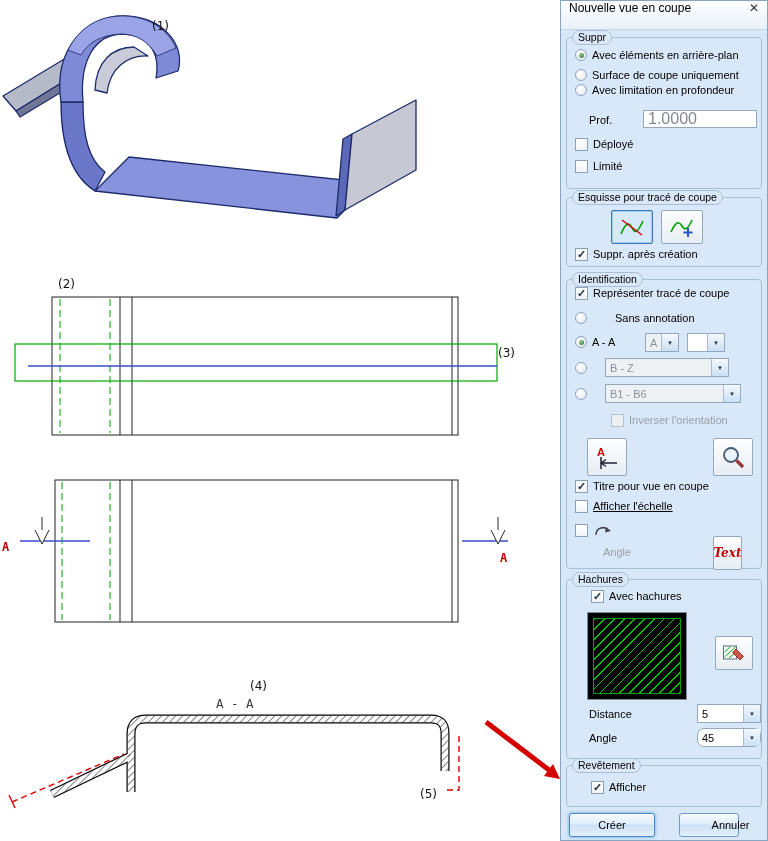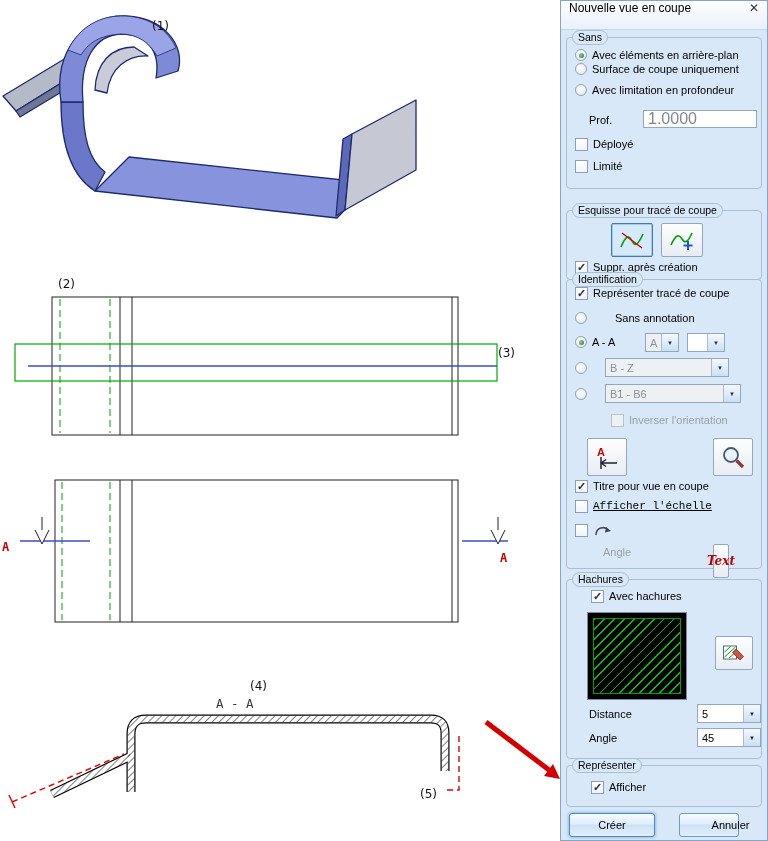--- a/index.html
+++ b/index.html
@@ -17,21 +17,21 @@
           padding:0 5px;font-size:10.5px;line-height:13px;white-space:nowrap;}
   .row{position:absolute;display:flex;align-items:center;gap:5px;height:16px;left:8px;white-space:nowrap;}
   .radio{width:12px;height:12px;border-radius:50%;border:1px solid #90a4b8;flex:none;position:relative;
          background:radial-gradient(circle at 35% 35%,#fff,#dde6ee);box-sizing:border-box;}
   .radio.sel::after{content:"";position:absolute;left:2.5px;top:2.5px;width:5px;height:5px;border-radius:50%;
          background:radial-gradient(circle at 35% 35%,#8fd08f,#2f6e2f);}
   .cb{width:13px;height:13px;border:1px solid #8aa0b6;background:linear-gradient(#fff,#f0f4f8);flex:none;
       display:flex;align-items:center;justify-content:center;font-size:11px;font-weight:bold;color:#234;line-height:1;box-sizing:border-box;}
   .cb.dis{border-color:#b8c2cc;background:#eef1f4;}
   .dis-lbl{color:#98a0aa;}
-  .u{text-decoration:underline;font-family:Liberation Mono, monospace;}
+  .u{text-decoration:underline;}
   .tf{position:absolute;background:#fff;border:1px solid #93a8bd;box-sizing:border-box;font-size:16px;color:#808890;
       display:flex;align-items:center;padding:0 4px;}
   .combo{position:absolute;background:#fff;border:1px solid #93a8bd;box-sizing:border-box;font-size:11px;
          display:flex;align-items:center;height:19px;}
   .combo .val{padding:0 4px;flex:1;overflow:hidden;}
   .combo .arr{width:16px;align-self:stretch;border-left:1px solid #a9bcd0;flex:none;
               background:linear-gradient(#f4f9fe,#cbdff2);display:flex;align-items:center;justify-content:center;
               font-size:6px;color:#234;}
   .combo.dim{background:#eef1f3;color:#8a939c;}
   .ibtn{position:absolute;border:1px solid #93a8bd;border-radius:2px;box-sizing:border-box;
@@ -146,26 +146,26 @@
   </svg>
 
   <div class="dialog">
 
     <div class="titlebar">
       <span>Nouvelle vue en coupe</span>
       <span class="close">✕</span>
     </div>
 
     <div class="group" style="top:36px;height:152px;">
-      <span class="glabel">Sans</span>
+      <span class="glabel">Suppr</span>
       <div class="row" style="top:9px;">
         <span class="radio sel"></span>
         <span>Avec éléments en arrière-plan</span>
       </div>
-      <div class="row" style="top:23px;">
+      <div class="row" style="top:29px;">
         <span class="radio"></span>
         <span>Surface de coupe uniquement</span>
       </div>
       <div class="row" style="top:44px;">
         <span class="radio"></span>
         <span>Avec limitation en profondeur</span>
       </div>
       <div class="row" style="top:74px;left:22px;">
         <span>Prof.</span>
       </div>
@@ -173,21 +173,21 @@
       <div class="row" style="top:98px;">
         <span class="cb"></span>
         <span>Déployé</span>
       </div>
       <div class="row" style="top:120px;">
         <span class="cb"></span>
         <span>Limité</span>
       </div>
     </div>
 
-    <div class="group" style="top:196px;height:70px;margin-top:13px;">
+    <div class="group" style="top:196px;height:70px;">
       <span class="glabel">Esquisse pour tracé de coupe</span>
       <div class="ibtn sel" style="left:44px;top:12px;width:42px;height:34px;">
         <svg width="26" height="22" viewBox="0 0 26 22">
           <path d="M2,18 C7,6 10,6 13,12 C16,18 19,16 24,5" stroke="#00a000" fill="none" stroke-width="1.6"></path>
           <path d="M3,4 L23,19" stroke="#d00000" fill="none" stroke-width="1.4"></path>
         </svg>
       </div>
       <div class="ibtn" style="left:94px;top:12px;width:42px;height:34px;">
         <svg width="26" height="22" viewBox="0 0 26 22">
           <path d="M2,16 C7,5 10,5 13,10 C16,15 19,13 23,4" stroke="#00a000" fill="none" stroke-width="1.6"></path>
@@ -272,21 +272,21 @@
       <div class="row" style="top:242px;">
         <span class="cb"></span>
         <svg width="20" height="14" viewBox="0 0 20 14">
           <path d="M3,12 C3,4 12,3 15,7" fill="none" stroke="#445" stroke-width="1.5"></path>
           <polygon points="13,4 18,8 12,9.5" fill="#445"></polygon>
         </svg>
       </div>
       <div class="row" style="top:264px;left:36px;">
         <span class="dis-lbl">Angle</span>
       </div>
-      <div class="ibtn" style="left:146px;top:264px;width:16px;height:34px;">
+      <div class="ibtn" style="left:146px;top:256px;width:29px;height:34px;">
         <span class="txtbtn-label">Text</span>
       </div>
     </div>
 
     <div class="group" style="top:578px;height:180px;">
       <span class="glabel">Hachures</span>
       <div class="row" style="top:8px;left:24px;">
         <span class="cb">✓</span>
         <span>Avec hachures</span>
       </div>
@@ -303,28 +303,28 @@
       <div class="row" style="top:126px;left:22px;">
         <span>Distance</span>
       </div>
       <div class="combo" style="left:130px;top:124px;width:64px;">
         <span class="val">5</span>
         <span class="arr">▼</span>
       </div>
       <div class="row" style="top:150px;left:22px;">
         <span>Angle</span>
       </div>
-      <div class="combo" style="left:130px;top:148px;width:64px;">
+      <div class="combo" style="left:130px;top:148px;width:64px;border-radius:7px;">
         <span class="val">45</span>
         <span class="arr">▼</span>
       </div>
     </div>
 
     <div class="group" style="top:764px;height:42px;">
-      <span class="glabel">Représenter</span>
+      <span class="glabel">Revêtement</span>
       <div class="row" style="top:13px;left:24px;">
         <span class="cb">✓</span>
         <span>Afficher</span>
       </div>
     </div>
 
     <div class="btn primary" style="left:8px;top:812px;width:86px;">Créer</div>
     <div class="btn" style="left:118px;top:812px;width:60px;padding-left:43px;">Annuler</div>
   </div>
 </div>

